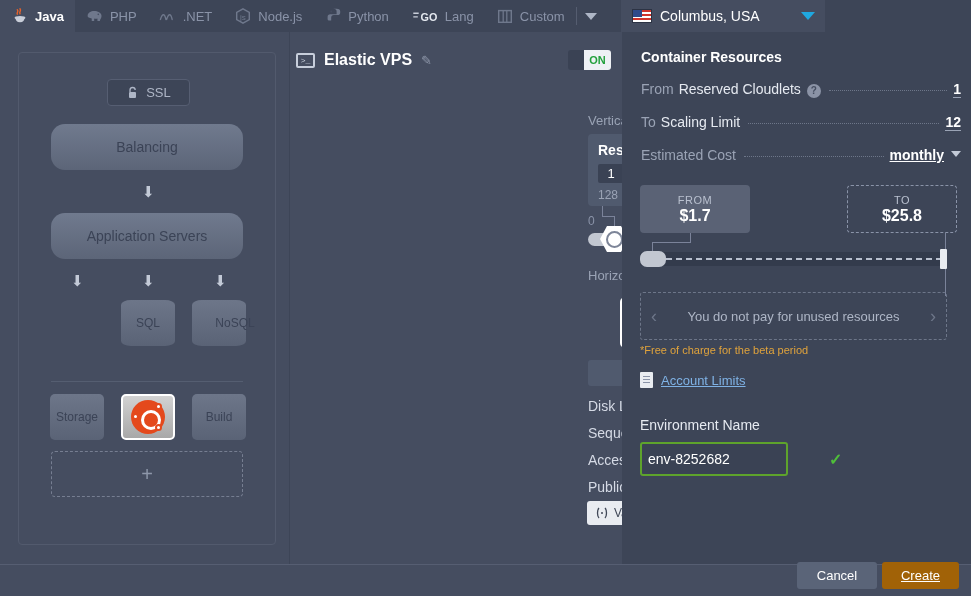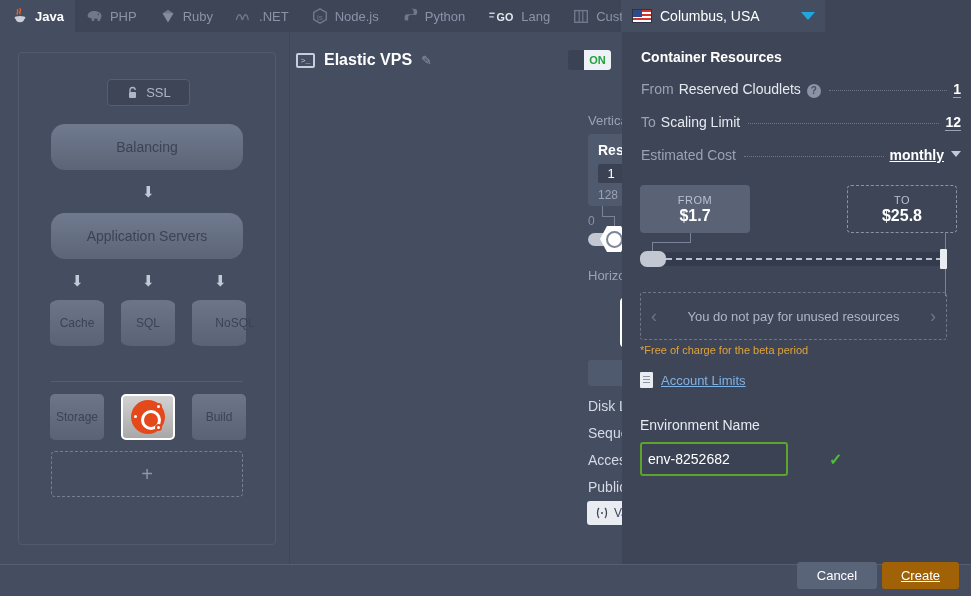--- a/index.html
+++ b/index.html
@@ -417,27 +417,20 @@
       <span>Java</span>
     </div>
     <div class="tab">
       <svg class="tico" viewBox="0 0 22 20">
         <path d="M2 10c0-4 4-6 8-6s9 2 9 6c0 3-2 4-2 6h-3v-3c-1 .5-3 .5-4 0v3H7v-3c-3-1-5-1-5-3z" fill="#6f788c"></path>
         <circle cx="15" cy="8" r="1" fill="#454d60"></circle>
       </svg>
       <span>PHP</span>
     </div>
     <div class="tab">
-      <svg class="tico" viewBox="0 0 20 20">
-        <path d="M4 7l6-4 6 4-6 10z" fill="#6f788c"></path>
-        <path d="M4 7h12l-6 10z" fill="#848da0"></path>
-      </svg>
-      <span>Ruby</span>
-    </div>
-    <div class="tab">
       <svg class="tico" viewBox="0 0 26 20">
         <path d="M2 15c3-9 6-9 8 0M11 15c3-9 6-9 8 0" stroke="#6f788c" stroke-width="2" fill="none" stroke-linecap="round"></path>
       </svg>
       <span>.NET</span>
     </div>
     <div class="tab">
       <svg class="tico" viewBox="0 0 20 20">
         <path d="M10 2l7 4v8l-7 4-7-4V6z" fill="none" stroke="#6f788c" stroke-width="1.6"></path>
         <text x="10" y="14" font-size="9" fill="#6f788c" text-anchor="middle" font-family="Liberation Sans">js</text>
       </svg>
@@ -486,23 +479,20 @@
       <span>Balancing</span>
     </div>
     <div class="arrow-dn" style="left:142px; top:152px;">⬇</div>
     <div class="node-box n-app">
       <span>Application Servers</span>
     </div>
     <div class="arrow-dn" style="left:71px; top:241px;">⬇</div>
     <div class="arrow-dn" style="left:142px; top:241px;">⬇</div>
     <div class="arrow-dn" style="left:214px; top:241px;">⬇</div>
 
-    <div class="db-cyl" style="left:50px; top:268px;">
-      <span>Cache</span>
-    </div>
     <div class="db-cyl" style="left:121px; top:268px;">
       <span>SQL</span>
     </div>
     <div class="db-cyl" style="left:192px; top:268px;padding-left:32px;">
       <span>NoSQL</span>
     </div>
 
     <div class="divider-h"></div>
 
     <div class="sq-node" style="left:50px; top:362px;">

